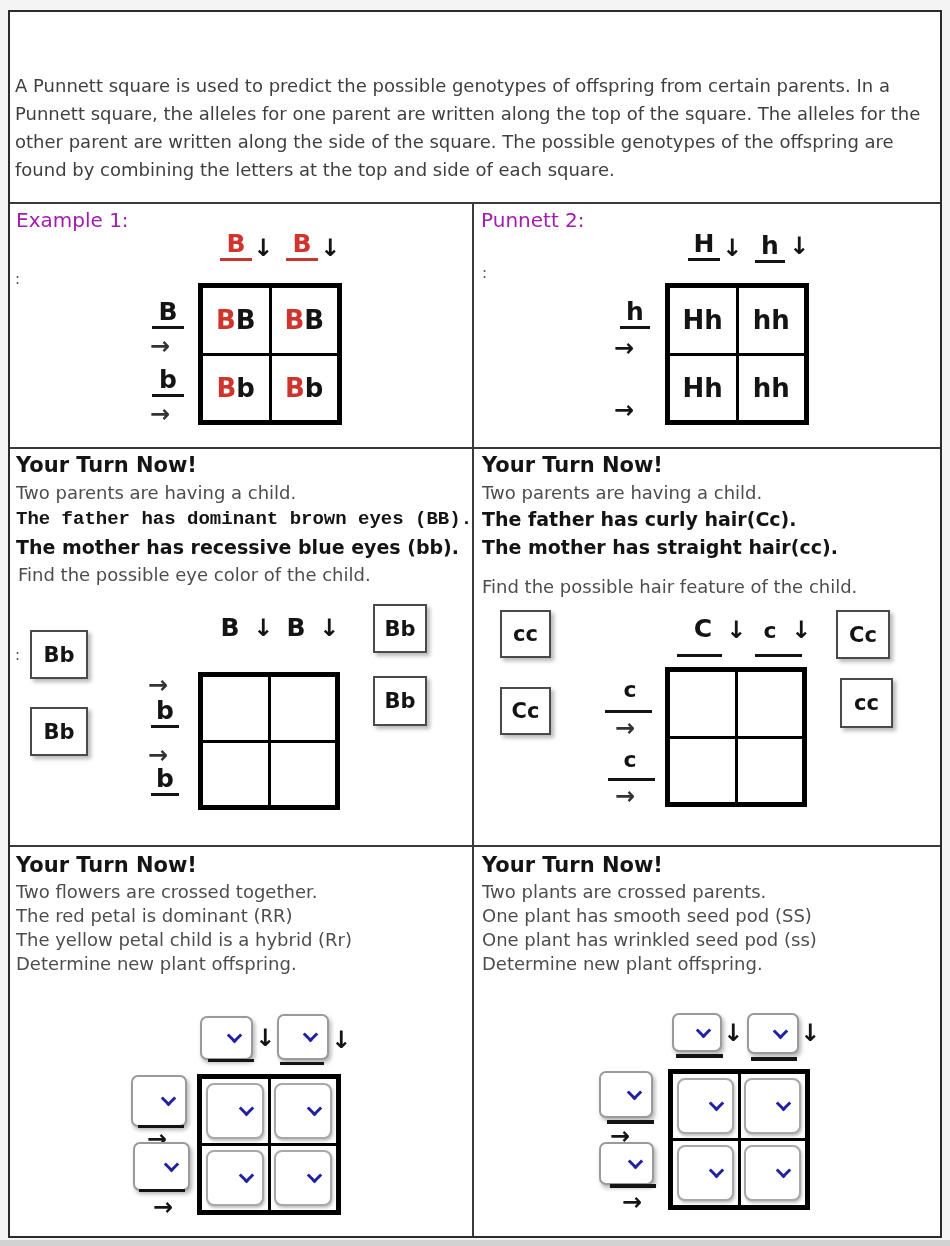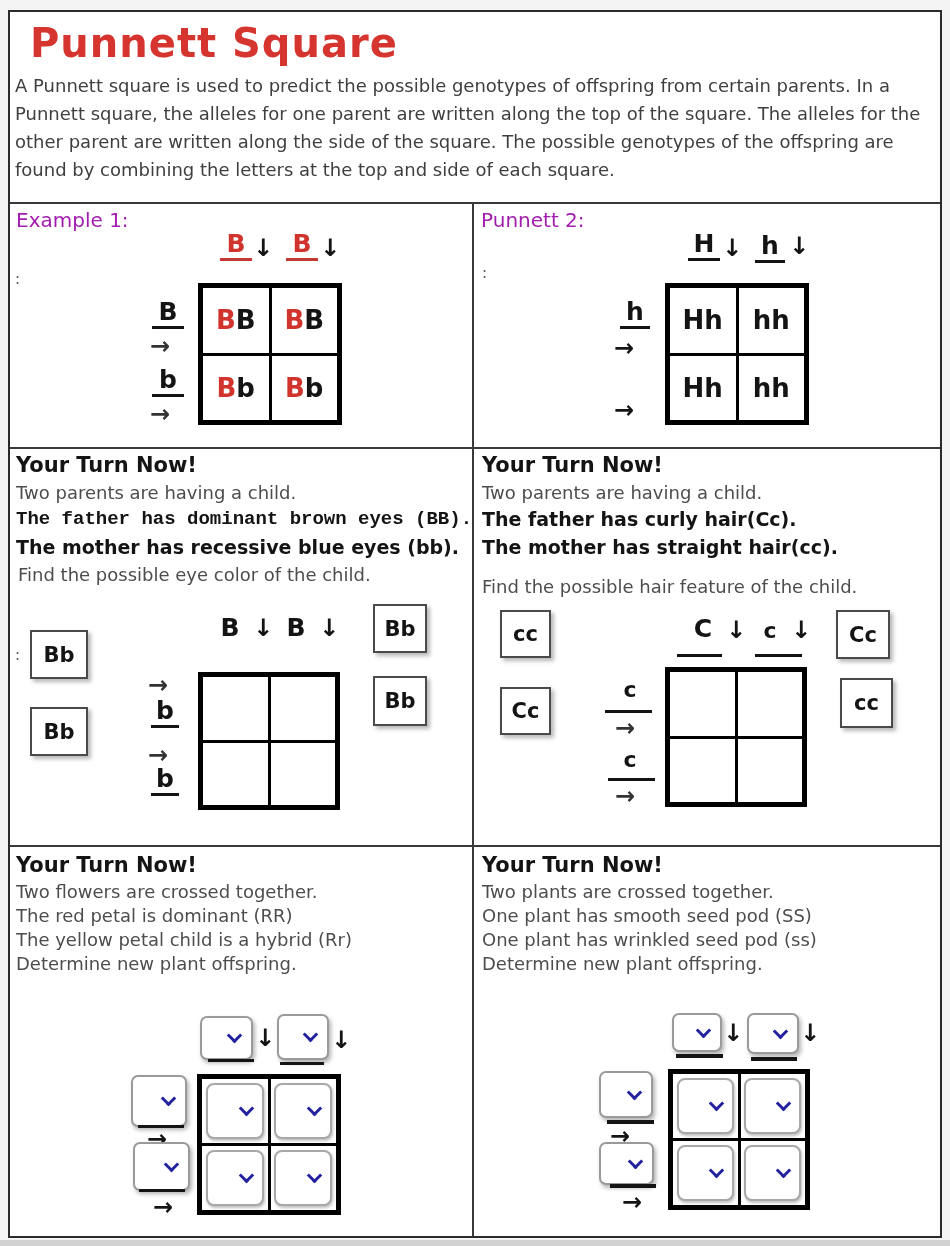--- a/index.html
+++ b/index.html
@@ -82,21 +82,20 @@
     width:11px; height:11px;
     border-right:3px solid #22229e; border-bottom:3px solid #22229e;
     transform:rotate(45deg); margin-bottom:5px;
   }
 </style>
 </head>
 <body>
 
 <div class="page">
 
-  <h1 class="title">Punnett Square</h1>
   <p class="intro">A Punnett square is used to predict the possible genotypes of offspring from certain parents. In a Punnett square, the alleles for one parent are written along the top of the square. The alleles for the other parent are written along the side of the square. The possible genotypes of the offspring are found by combining the letters at the top and side of each square.</p>
 
   <div class="hline" style="top:190px;"></div>
   <div class="hline" style="top:435px;"></div>
   <div class="hline" style="top:833px;"></div>
   <div class="vline" style="left:462px; top:190px; height:1034px;"></div>
 
   <div>
     <span class="ex-label" style="left:6px; top:196px;">Example 1:</span>
     <span class="colon" style="left:5px; top:258px;">:</span>
@@ -265,21 +264,21 @@
       <div class="pcell">
           <div class="dd-in">
             <span class="chev"></span>
           </div>
         </div>
     </div>
   </div>
 
   <div>
     <span class="turn-head" style="left:472px; top:841px;">Your Turn Now!</span>
-    <span class="line-gray" style="left:472px; top:869px;">Two plants are crossed together.</span>
+    <span class="line-gray" style="left:472px; top:869px;">Two plants are crossed parents.</span>
     <span class="line-gray" style="left:472px; top:893px;">One plant has smooth seed pod (SS)</span>
     <span class="line-gray" style="left:472px; top:917px;">One plant has wrinkled seed pod (ss)</span>
     <span class="line-gray" style="left:472px; top:941px;">Determine new plant offspring.</span>
 
     <div class="dd" style="left:662px; top:1001px; width:50px; height:39px;">
         <span class="chev"></span>
       </div>
     <div class="ansline" style="left:666px; top:1042px; width:47px; height:4px;"></div>
     <span class="arr" style="left:713px; top:1009px;">↓</span>
     <div class="dd" style="left:737px; top:1001px; width:52px; height:41px;">

